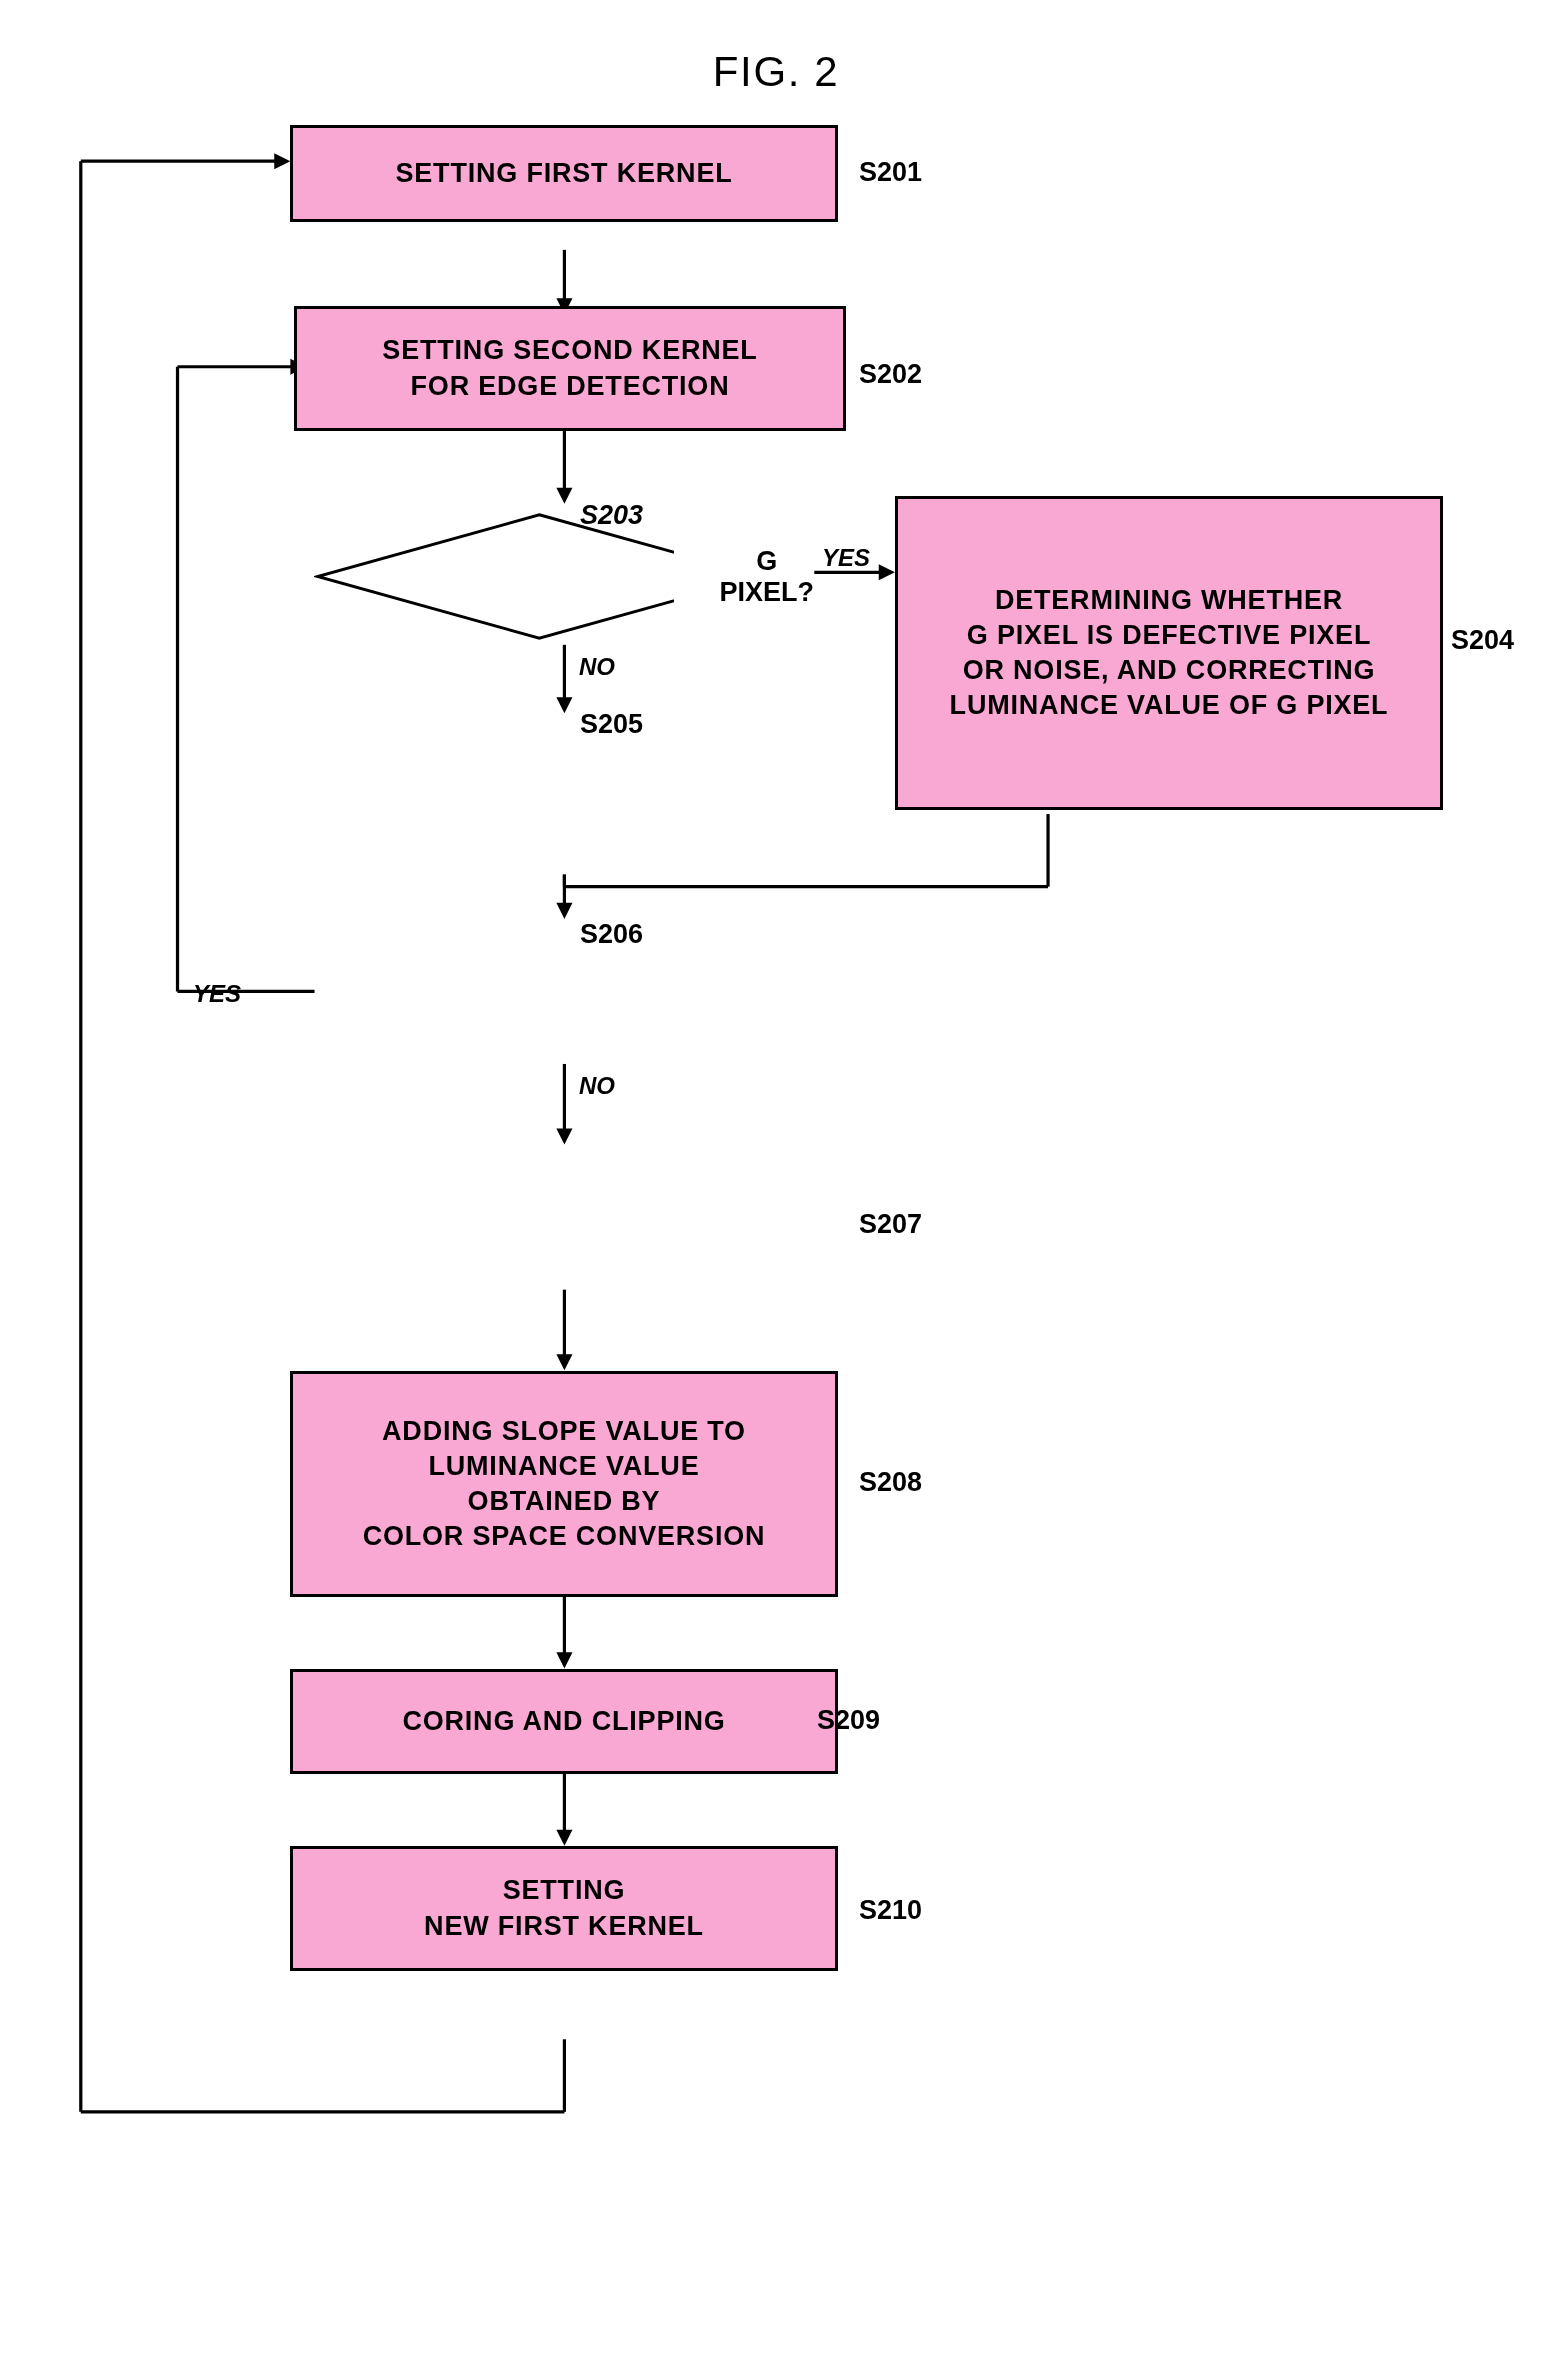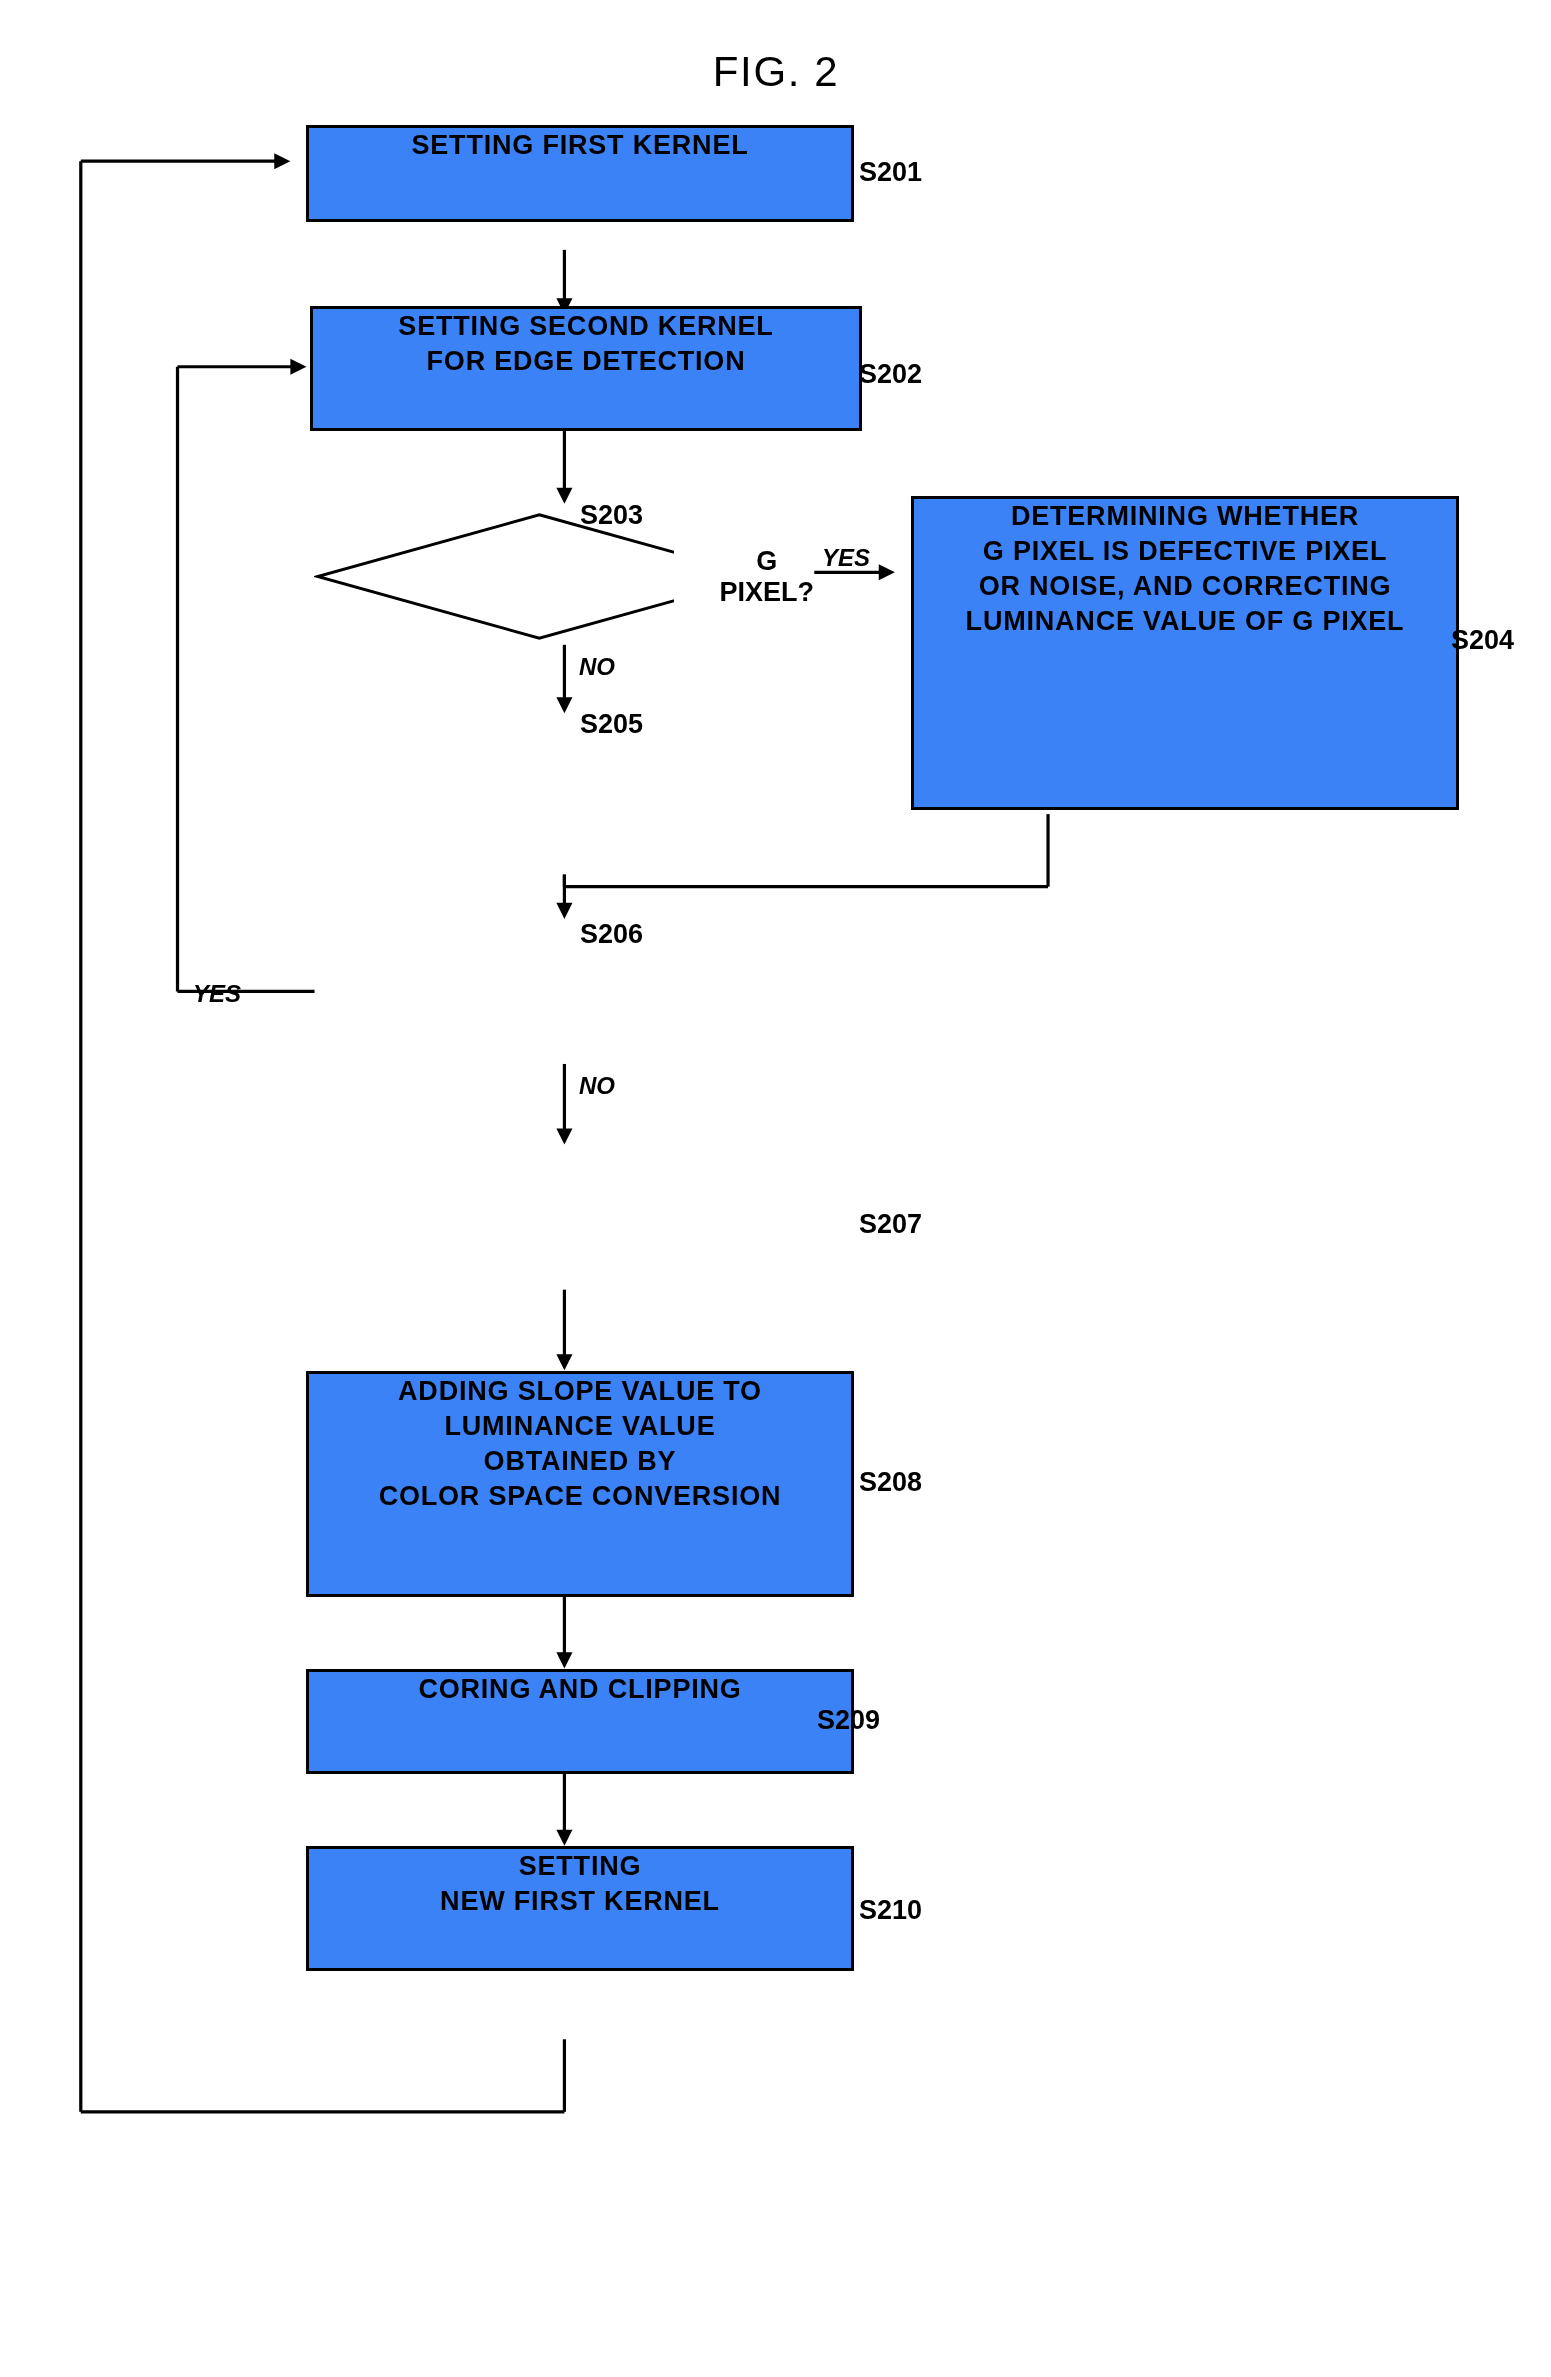--- a/index.html
+++ b/index.html
@@ -23,29 +23,29 @@
       left: 50%;
       transform: translateX(-50%);
       font-size: 42px;
       font-weight: normal;
       letter-spacing: 1.6px;
     }
     
     .box {
       position: absolute;
       border: 3.2px solid #000;
-      background: #3b82f6;
+      background: #f9a8d4;
       display: flex;
+      align-items: center;
       justify-content: center;
       text-align: center;
       font-size: 27px;
       font-weight: bold;
       letter-spacing: 0.8px;
       line-height: 1.3;
-      margin-left: 16px;
     }
     
     .diamond-wrapper {
       position: absolute;
       display: flex;
       align-items: center;
       justify-content: center;
     }
     .diamond-text {
       position: relative;
@@ -143,21 +143,21 @@
   </div>
 
   <div class="diamond-wrapper" style="left:314px; top:504px; width:500px; height:145px;gap:45px;">
     <svg width="500" height="145" viewBox="0 0 496.047 180">
       <polygon points="310,5 615,90 310,175 5,90" fill="#fff" stroke="#000" stroke-width="4"></polygon>
     </svg>
     <div class="diamond-text">
       <span>G PIXEL?</span>
     </div>
   </div>
-  <div class="label" style="left:580px; top:500px;">
+  <div class="label" style="left:580px; top:500px;font-style:italic;">
     <span>S203</span>
   </div>
 
   <div class="yes-no-label" style="left:822px; top:544px;">YES</div>
 
   <div class="yes-no-label" style="left:579px; top:653px;">NO</div>
 
   <div class="box" style="left:895px; top:496px; width:548px; height:314px;">
     <span style="white-space:pre-line; font-size:27px;">DETERMINING WHETHER
 G PIXEL IS DEFECTIVE PIXEL

